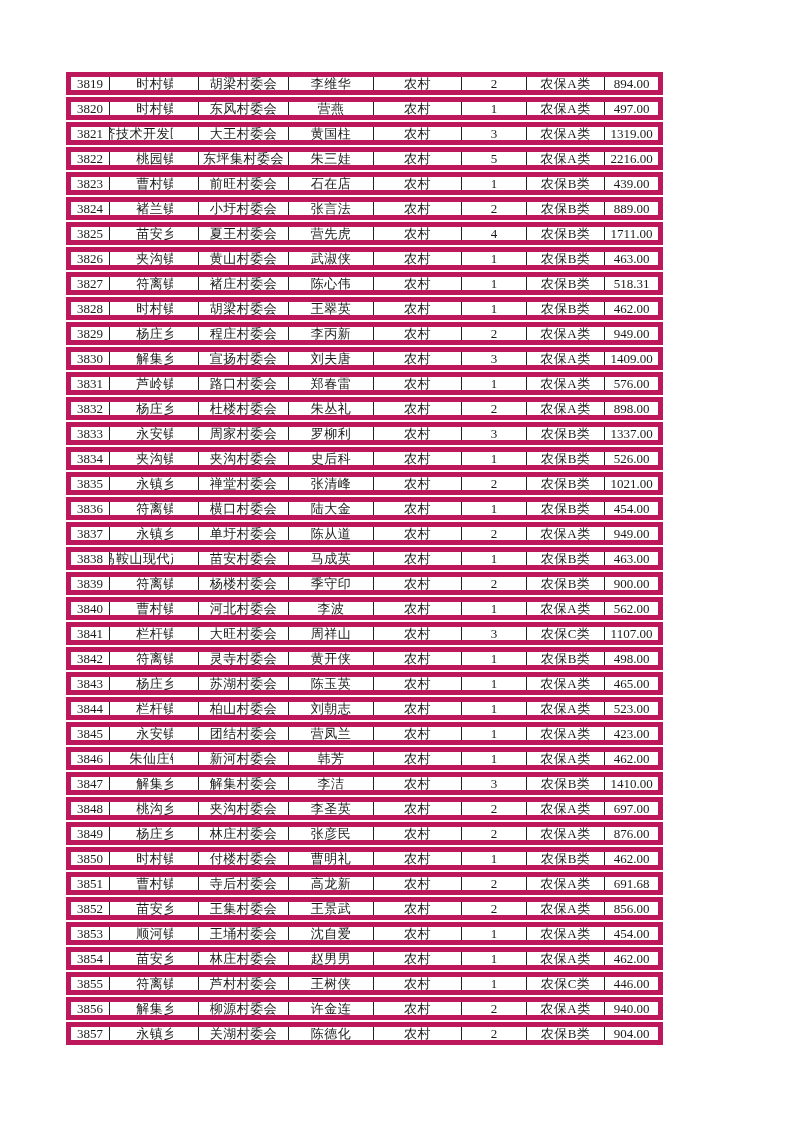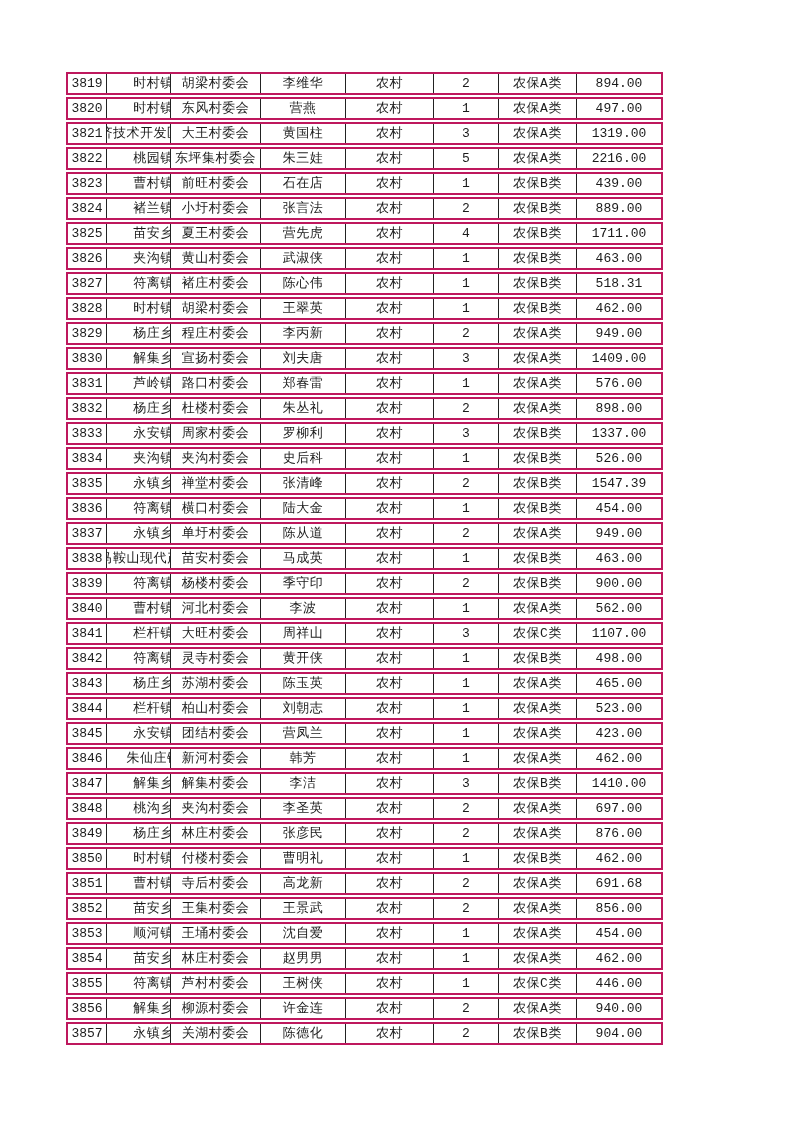--- a/index.html
+++ b/index.html
@@ -19,42 +19,41 @@
     position: absolute;
     left: 66px;
     top: 72px;
     width: 597px;
   }
   .grid-row {
     display: flex;
     box-sizing: border-box;
     height: 23px;
     margin-bottom: 2px;
-    border: 2px solid #be185d;
+    border: 5px solid #be185d;
     background: #ffffff;
-    font-family: Liberation Mono, monospace;
   }
   .grid-row:last-child { margin-bottom: 0; }
   .cell {
     box-sizing: border-box;
     display: flex;
     align-items: center;
     justify-content: center;
     overflow: hidden;
     white-space: nowrap;
     flex: 0 0 auto;
     font-size: 13px;
     line-height: 21px;
     color: #1a1a1a;
     letter-spacing: 0.5px;
   }
   .cell + .cell { border-left: 1px solid #222222; }
   .c0 { width: 38px; letter-spacing: 0; }
   .c1 { width: 64px; padding-left: 30px; }
-  .c2 { width: 90px; }
+  .c2 { width: 90px; margin-left: 25px; }
   .c3 { width: 85px; }
   .c4 { width: 88px; text-align: center; }
   .c5 { width: 65px; letter-spacing: 0; }
   .c6 { width: 78px; }
   .c7 { flex: 1 1 auto; letter-spacing: 0; text-align: right; }
 </style>
 </head>
 <body>
 
 <div class="page">
@@ -236,21 +235,21 @@
   </div>
 
   <div class="grid-row">
     <div class="cell c0">3835</div>
     <div class="cell c1">永镇乡</div>
     <div class="cell c2">禅堂村委会</div>
     <div class="cell c3">张清峰</div>
     <div class="cell c4">农村</div>
     <div class="cell c5">2</div>
     <div class="cell c6">农保B类</div>
-    <div class="cell c7">1547.39</div>
+    <div class="cell c7">1021.00</div>
   </div>
 
   <div class="grid-row">
     <div class="cell c0">3836</div>
     <div class="cell c1">符离镇</div>
     <div class="cell c2">横口村委会</div>
     <div class="cell c3">陆大金</div>
     <div class="cell c4">农村</div>
     <div class="cell c5">1</div>
     <div class="cell c6">农保B类</div>

